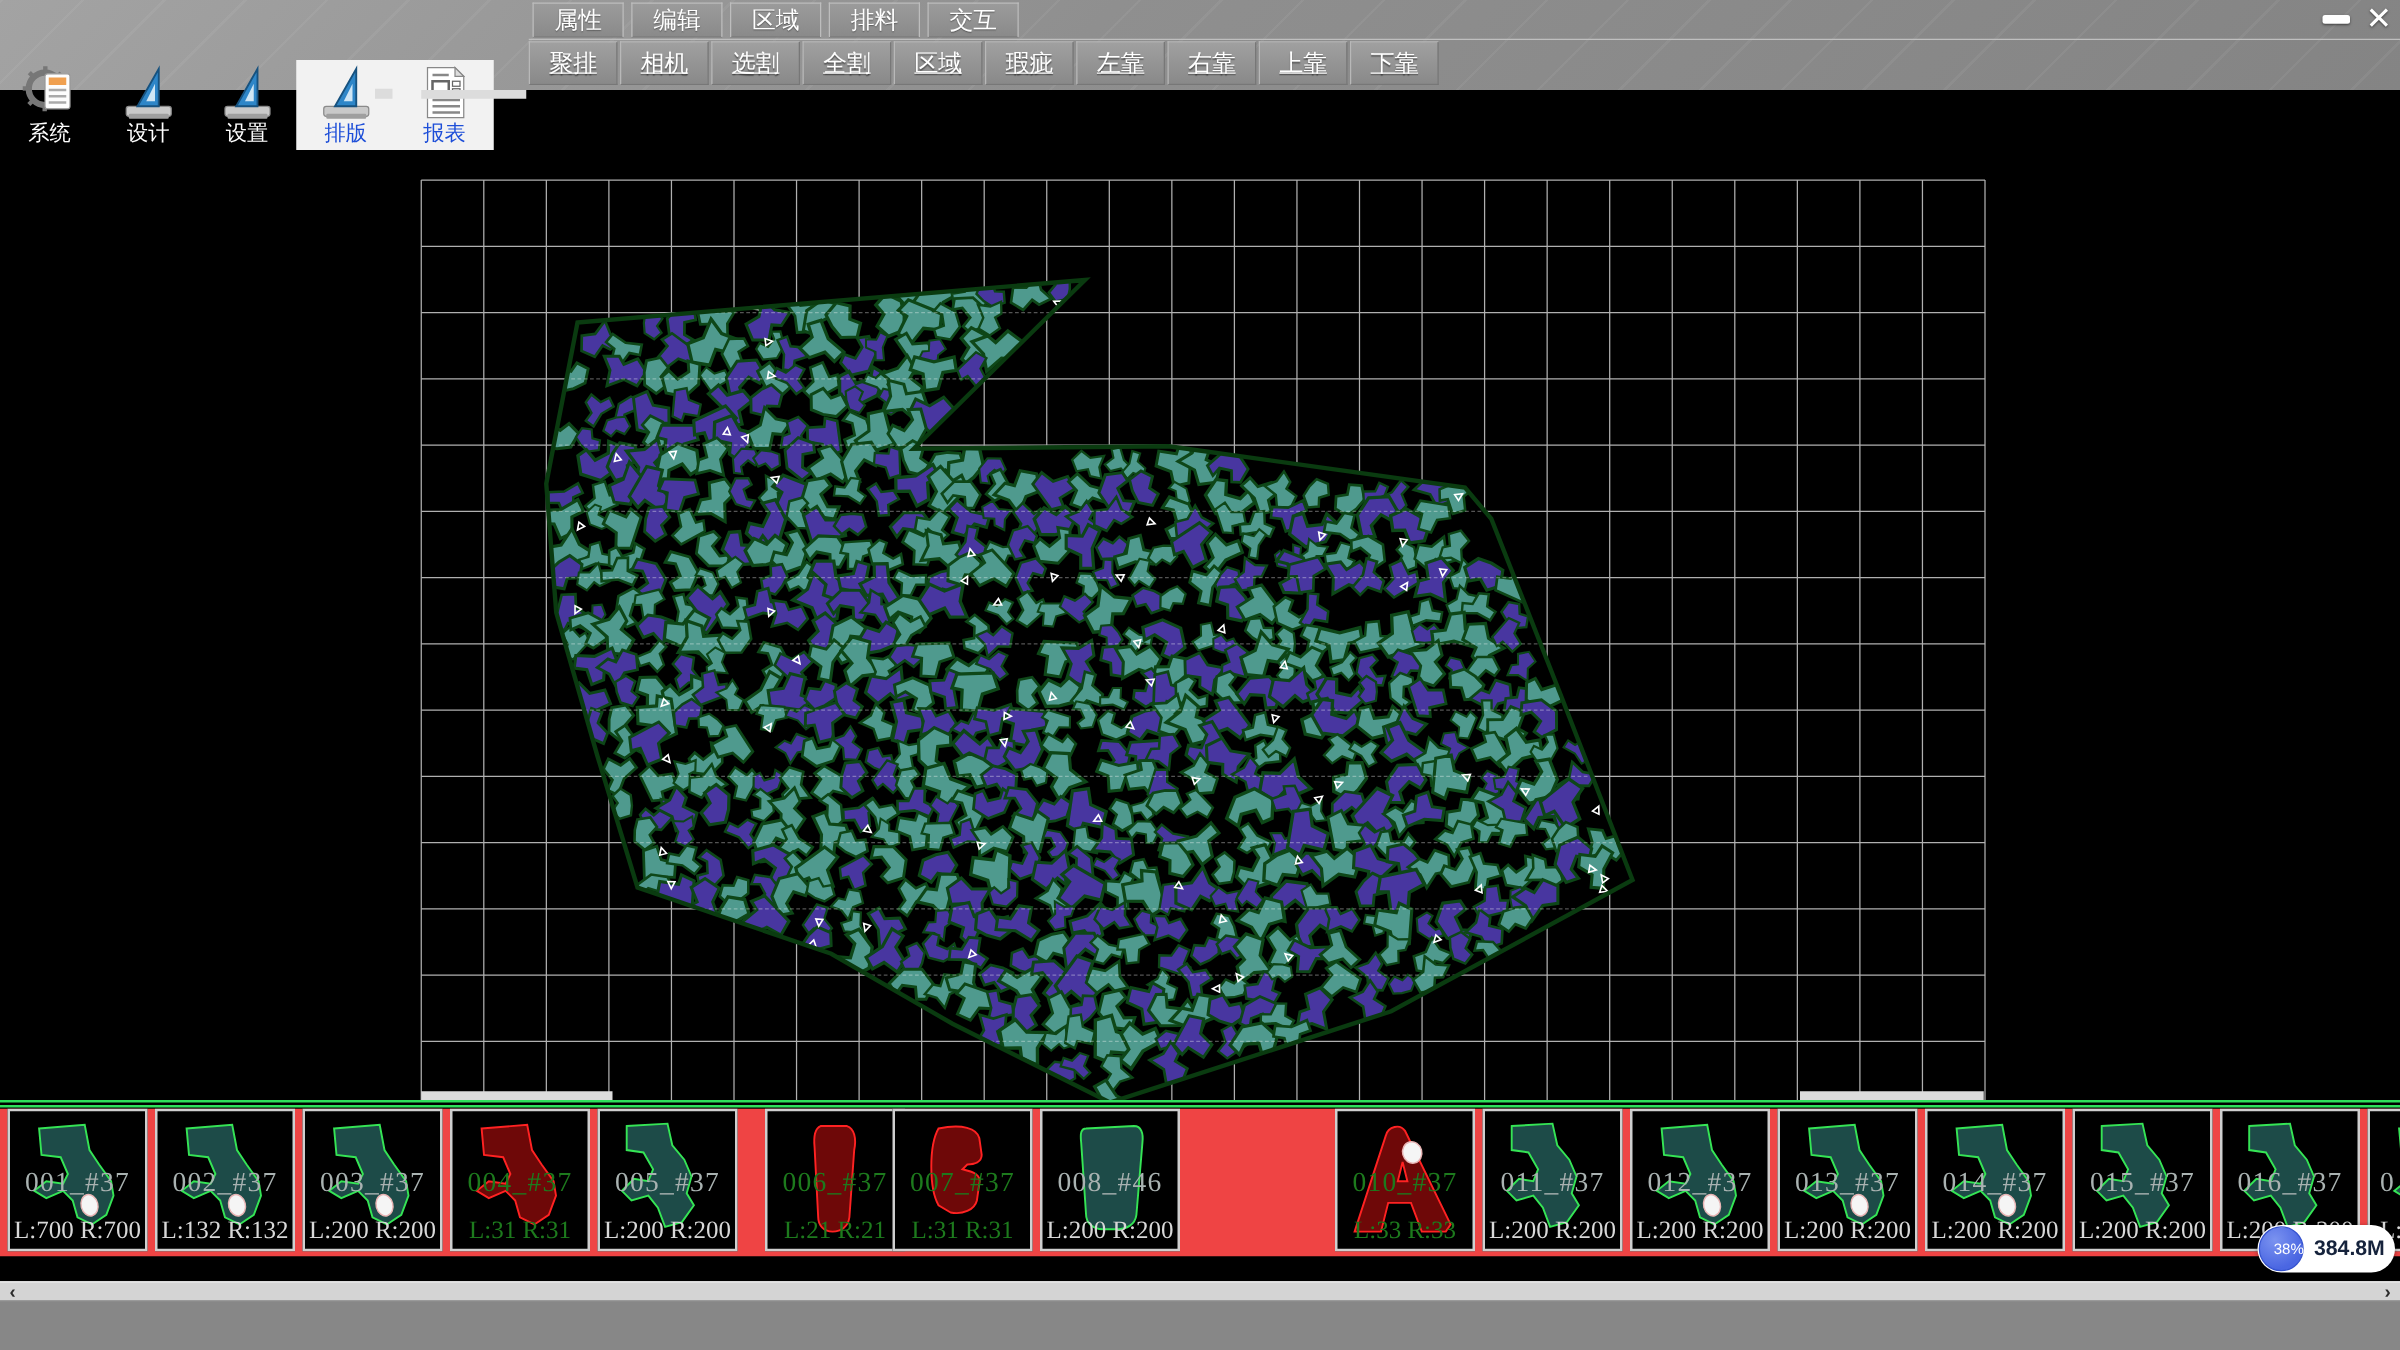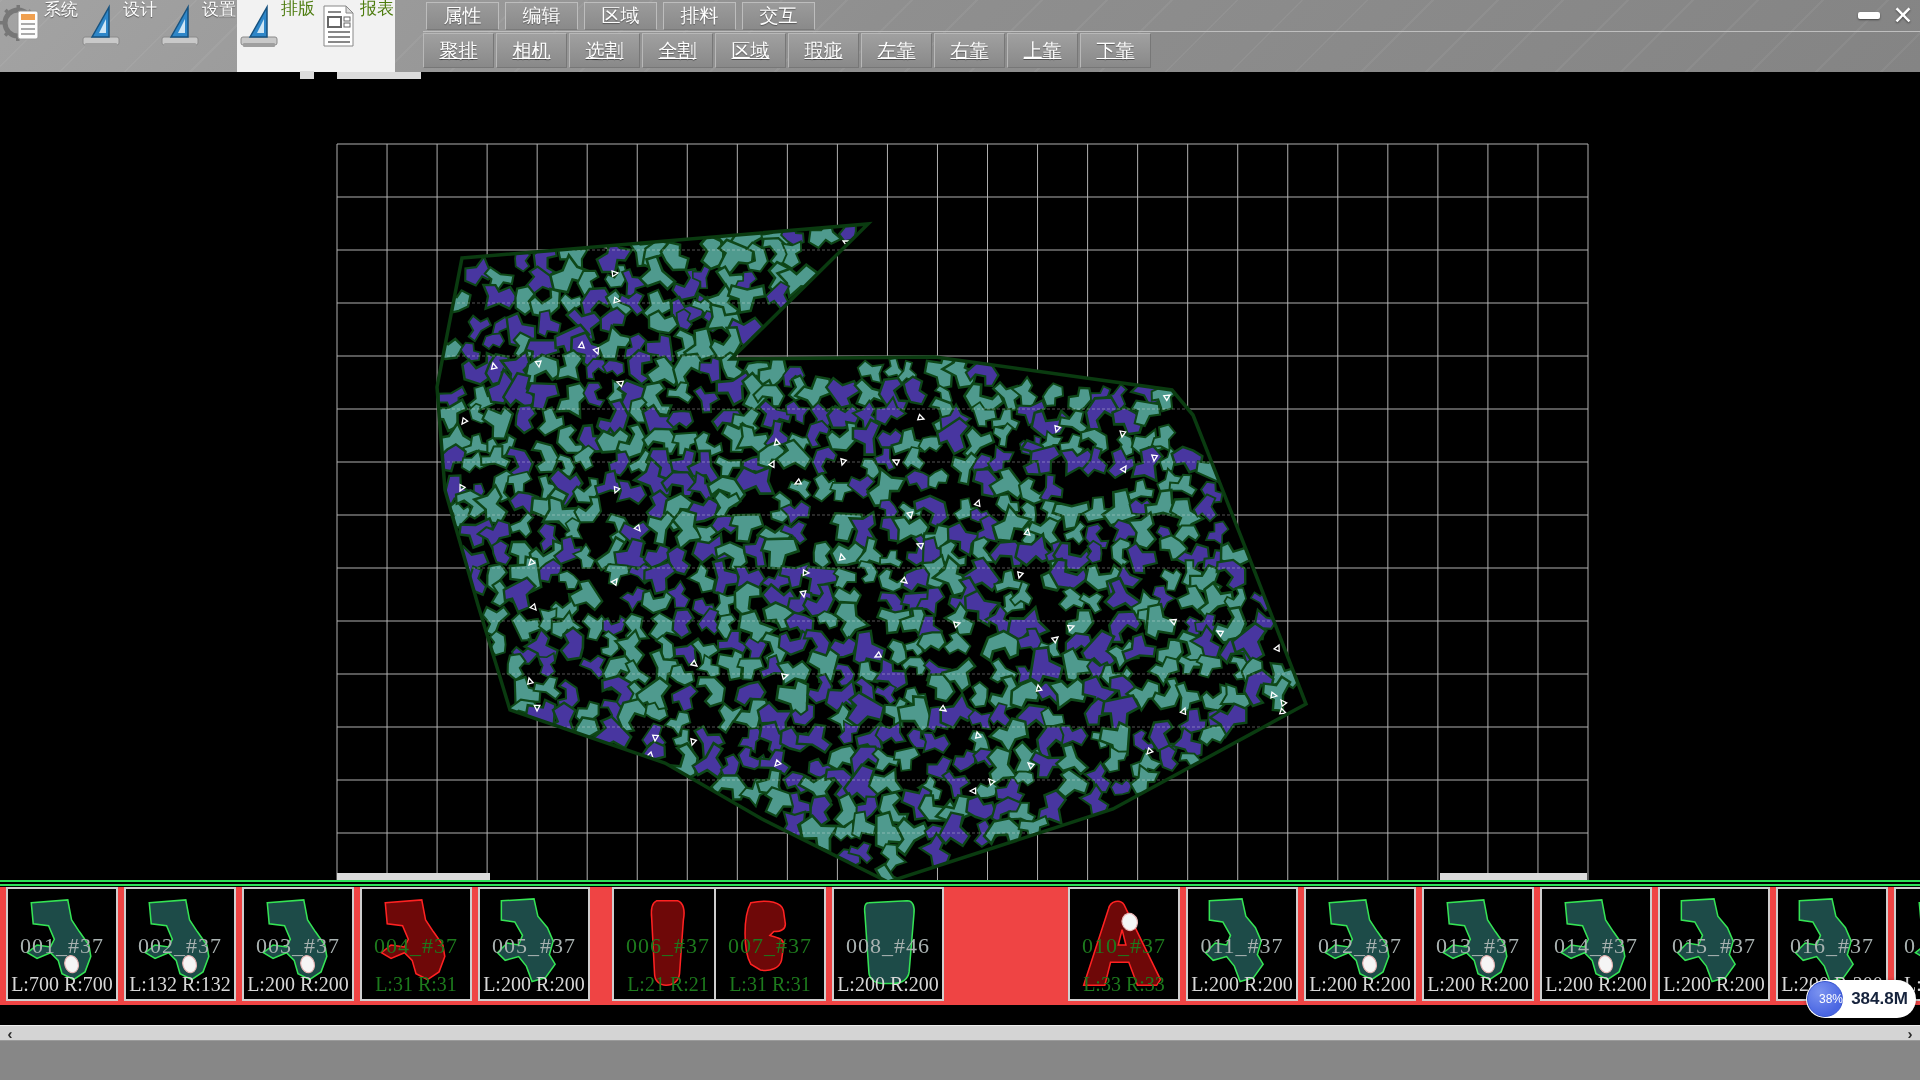--- a/index.html
+++ b/index.html
@@ -5,26 +5,26 @@
   html,body{margin:0;padding:0;background:#000;}
   body{width:1920px;height:1080px;position:relative;overflow:hidden;
        font-family:"Liberation Sans","DejaVu Sans",sans-serif;-webkit-font-smoothing:antialiased;}
 
   
   .toolbar{position:absolute;left:0;top:0;width:1920px;height:72px;
     background:linear-gradient(135deg,#a3a3a3 0%,#8f8f8f 45%,#848484 100%);}
   .toolbar:after{content:"";position:absolute;inset:0;
     background:repeating-linear-gradient(135deg,rgba(255,255,255,.05) 0 2px,rgba(0,0,0,0) 2px 46px);}
   .icon-row{position:absolute;left:0;top:0;height:72px;display:flex;z-index:3;}
-  .icon-btn{width:79px;height:72px;display:flex;
-    justify-content:flex-start;cursor:default;}
+  .icon-btn{width:79px;height:72px;display:flex;flex-direction:column;align-items:center;
+    justify-content:flex-start;cursor:default;margin-top:48px;}
   .icon-btn .glyph{margin-top:3px;height:46px;display:flex;align-items:center;}
   .icon-btn .lbl{color:#fff;font-size:17px;line-height:20px;text-shadow:0 1px 1px rgba(0,0,0,.45);}
   .icon-btn.hl{background:#f2f2f2;}
-  .icon-btn.hl .lbl{color:#4d7c0f;text-shadow:none;font-family:Liberation Mono, monospace;}
+  .icon-btn.hl .lbl{color:#1d4ed8;text-shadow:none;}
 
   .menu-tabs{position:absolute;left:426px;top:2px;display:flex;gap:6px;z-index:3;}
   .menu-tab{width:73px;height:28px;display:flex;align-items:center;justify-content:center;
     color:#fff;font-size:19px;text-shadow:0 1px 1px rgba(0,0,0,.4);
     background:linear-gradient(#9b9b9b,#8a8a8a);
     border:1px solid #bdbdbd;border-bottom-color:#7a7a7a;box-sizing:border-box;}
   .tabs-underline{position:absolute;left:423px;top:31px;width:1497px;height:1px;
     background:#bfbfbf;z-index:2;}
 
   .tool-row{position:absolute;left:423px;top:33px;display:flex;gap:2px;z-index:3;}

